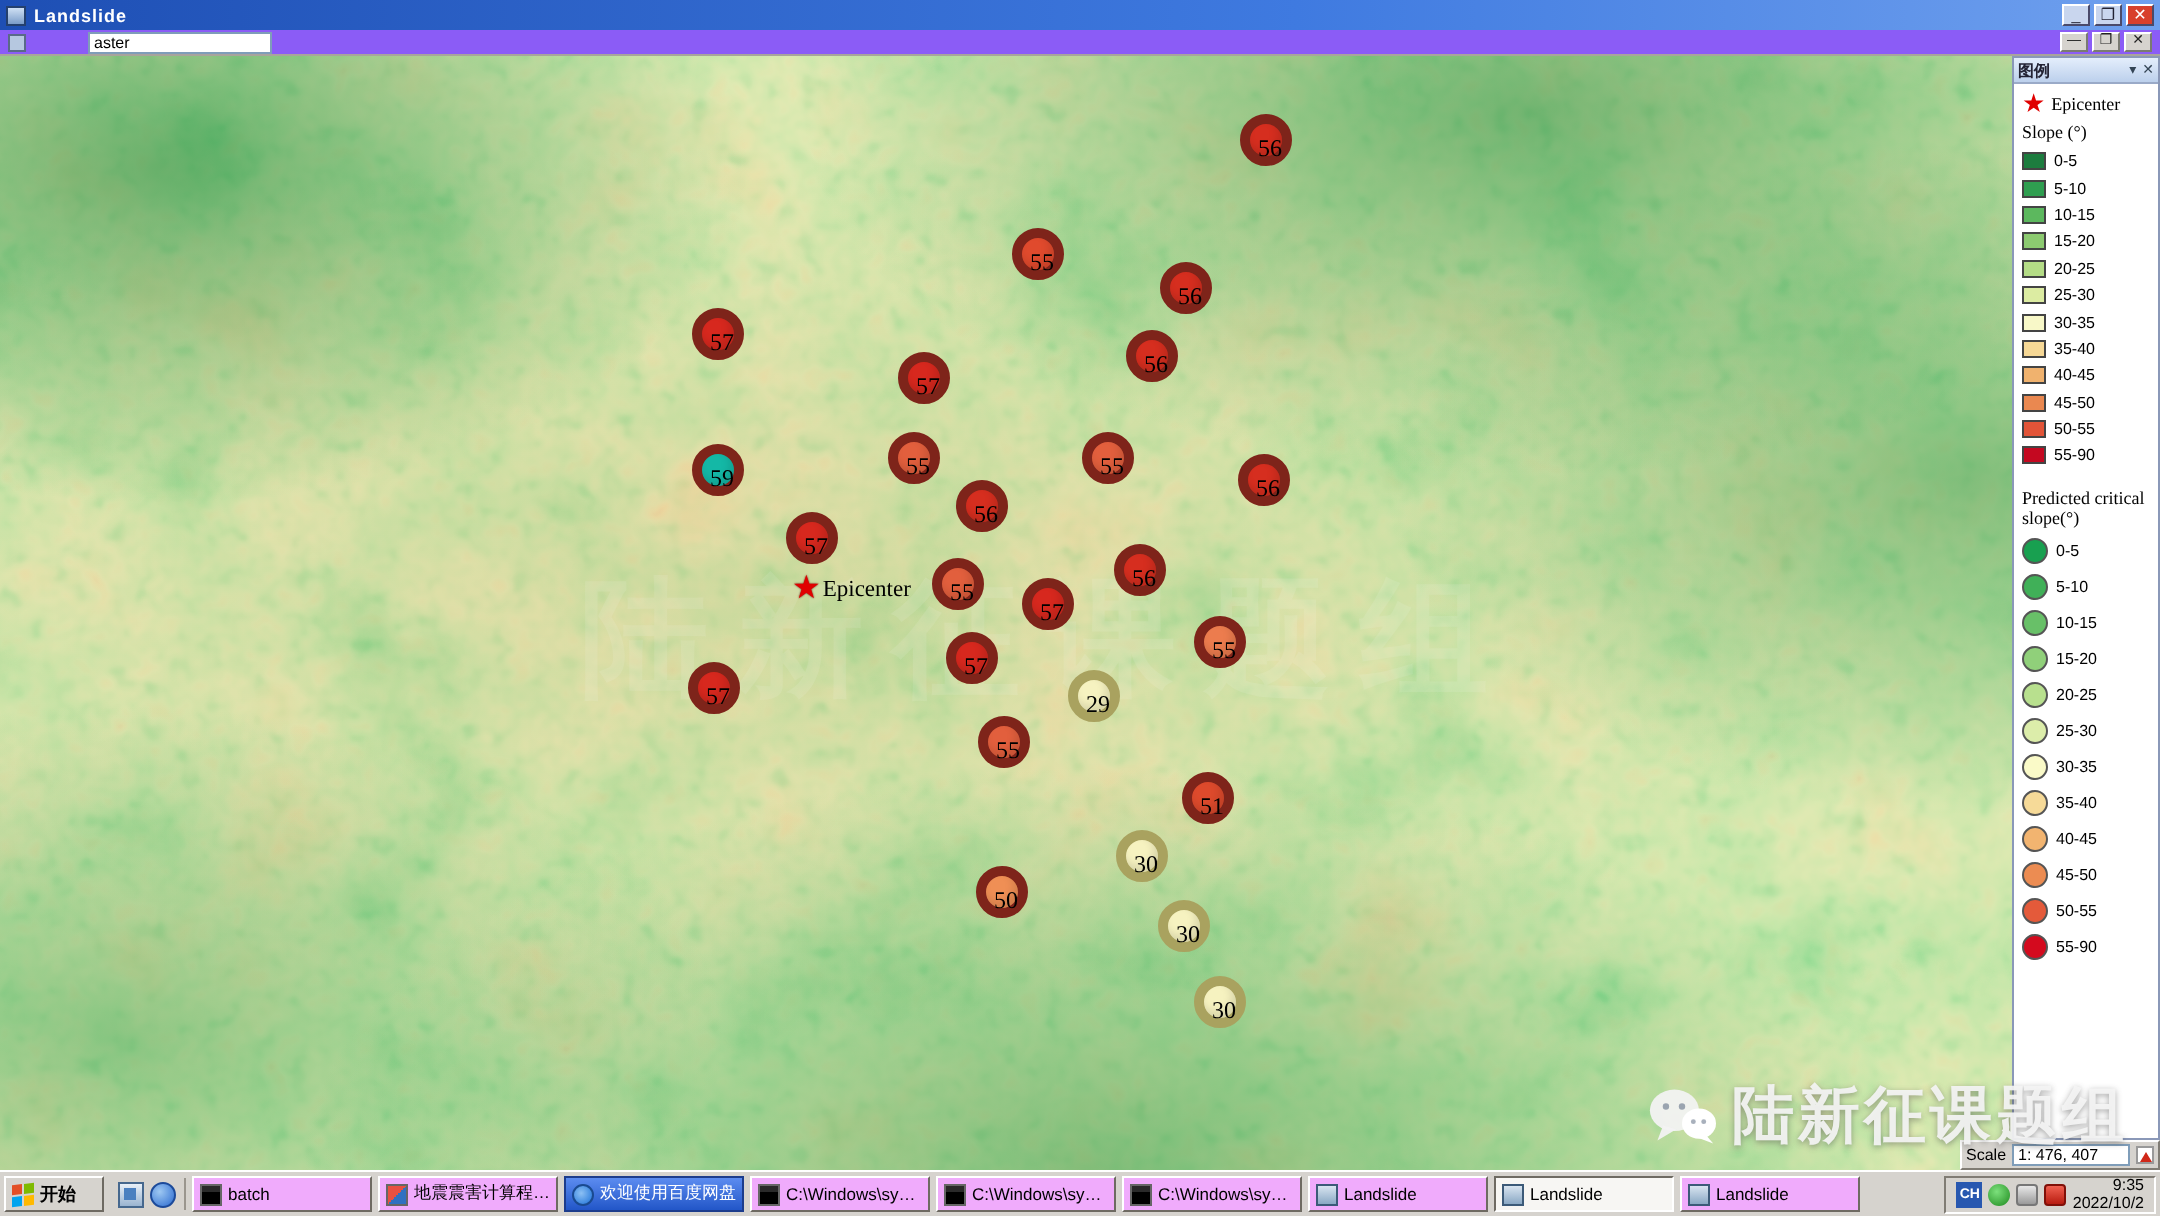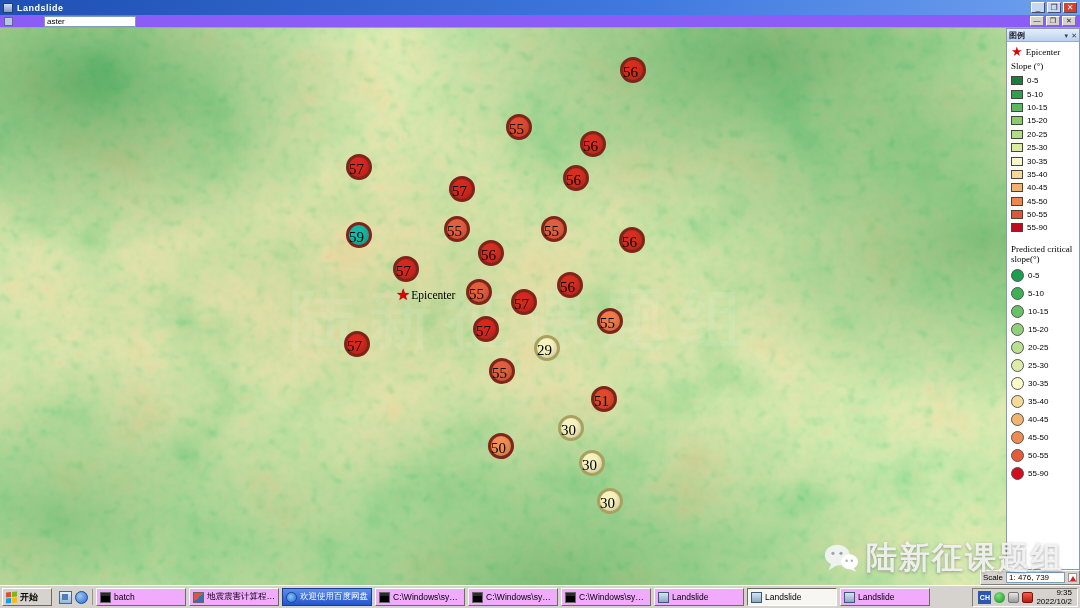--- a/index.html
+++ b/index.html
@@ -33,22 +33,22 @@
   
   .map{position:absolute;left:0;top:28px;width:1006px;height:557px;overflow:hidden;background:#9ccB6e}
   .terrain{position:absolute;left:0;top:0}
   .vignette{position:absolute;inset:0;pointer-events:none;background:
     radial-gradient(420px 240px at 8% 10%,rgba(20,130,52,.55),transparent 70%),
     radial-gradient(520px 260px at 76% 5%,rgba(20,130,52,.50),transparent 70%),
     radial-gradient(420px 240px at 98% 38%,rgba(24,138,58,.45),transparent 70%),
     radial-gradient(560px 280px at 55% 100%,rgba(28,142,60,.48),transparent 72%),
     radial-gradient(420px 230px at 6% 88%,rgba(28,142,60,.38),transparent 72%),
     radial-gradient(760px 300px at 38% 48%,rgba(222,146,88,.16),transparent 75%)}
-  .marker{position:absolute;width:26px;height:26px;border-radius:50%;border:3px solid #0f172a;
-    font-family:"Liberation Serif",serif;font-size:15px;color:#000;text-align:left;line-height:24px;
+  .marker{position:absolute;width:26px;height:26px;border-radius:50%;border:5px solid #0f172a;
+    font-family:"Liberation Serif",serif;font-size:12px;color:#000;text-align:right;line-height:24px;
     box-shadow:inset -2px -3px 4px rgba(0,0,0,.12)}
   .epicenter{position:absolute;display:flex;align-items:center;gap:1px;white-space:nowrap}
   .epicenter .star{font-size:16px;color:#e00000;text-shadow:0 0 1px #600;line-height:16px}
   .star::before{content:"★"}
   .epicenter .eplabel{font-family:"Liberation Serif",serif;font-size:11.5px;color:#000}
 
   
   .wm-faint{position:absolute;left:290px;top:248px;font-size:64px;font-weight:bold;letter-spacing:14px;
     color:rgba(252,252,252,.10);pointer-events:none;font-family:"Liberation Sans",sans-serif}
 
@@ -326,21 +326,21 @@
           <div class="lg-row crow">
             <span class="sw ci" style="background: rgb(212, 10, 30);"></span>
             <span class="lg-lab">55-90</span>
           </div>
         </div>
     </div>
   </div>
 
   <div class="scalebox">
     <span class="scale-lab">Scale</span>
-    <span class="scale-val">1: 476, 739</span>
+    <span class="scale-val">1: 476, 407</span>
     <span class="scale-ico"></span>
   </div>
 
   <div class="wm">
     <svg width="34" height="30" viewBox="0 0 36 30">
       <ellipse cx="14" cy="12" rx="13" ry="11" fill="#f2f2f2" opacity="0.95"></ellipse>
       <polygon points="8,20 5,28 15,22" fill="#f2f2f2" opacity="0.95"></polygon>
       <circle cx="9.5" cy="10" r="1.7" fill="#9aa4b0"></circle>
       <circle cx="18" cy="10" r="1.7" fill="#9aa4b0"></circle>
       <ellipse cx="27" cy="19" rx="9" ry="8" fill="#ffffff"></ellipse>

